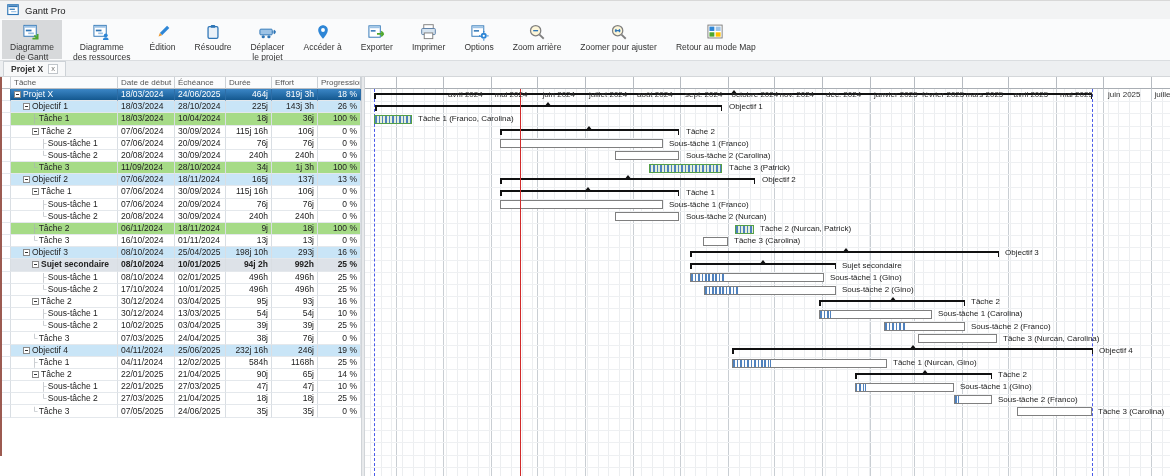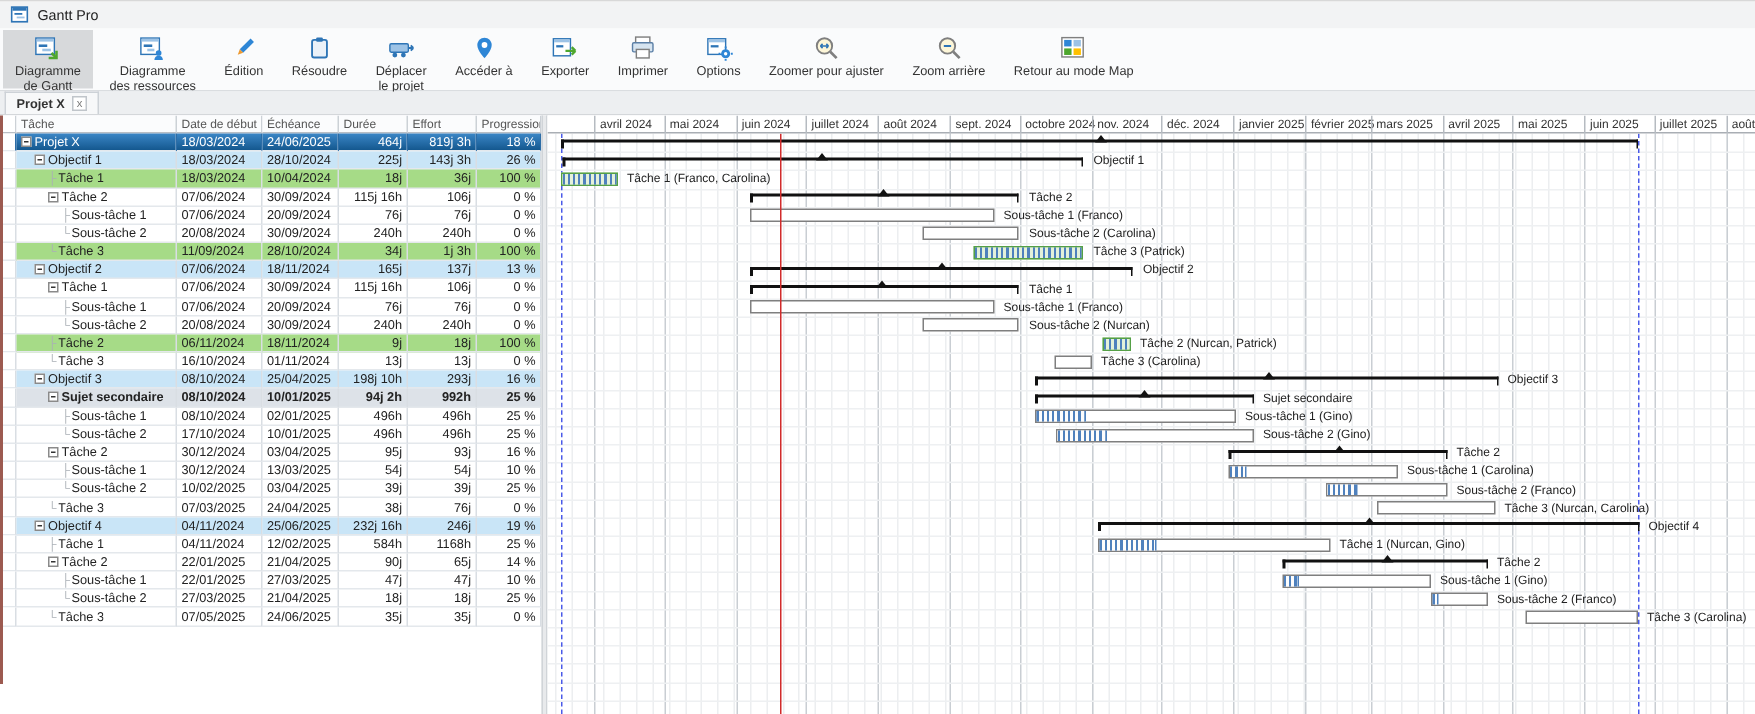--- a/index.html
+++ b/index.html
@@ -48,21 +48,21 @@
   .trow.sj .cell{background:#dde2e8;font-weight:bold;}
   .tbox{display:inline-block;width:7px;height:7px;border:1px solid #8a8a8a;background:#fff;position:relative;margin-right:2px;flex:none;}
   .tbox::after{content:"";position:absolute;left:1px;right:1px;top:2px;height:1px;background:#333;}
   .tchar{color:#aab0b6;font-size:8px;margin-right:1px;flex:none;}
   .ntext{overflow:hidden;white-space:nowrap;}
   .splitter{position:absolute;left:361px;top:0;width:4px;bottom:0;background:#e8eaec;
             border-left:1px solid #d0d4d8;border-right:1px solid #d0d4d8;}
   
   .chartpane{position:absolute;left:365px;top:0;right:0;bottom:0;overflow:hidden;background:#fff;}
   .mheader{position:absolute;top:0;left:0;right:0;height:12px;background:#fff;border-bottom:1px solid #a9aeb4;z-index:5;}
-  .mlabel{position:absolute;top:0;font-size:8px;color:#333;line-height:11px;white-space:nowrap;}
+  .mlabel{position:absolute;top:12px;font-size:8px;color:#333;line-height:11px;white-space:nowrap;margin-left:48px;}
   .msep{position:absolute;top:0;width:1px;height:12px;background:#b6bbc1;}
   .vweek{position:absolute;top:12px;bottom:0;width:1px;background:#eceef0;}
   .vmonth{position:absolute;top:12px;bottom:0;width:1px;background:#c9ced3;}
   .hline{position:absolute;left:0;right:0;height:1px;background:#eef0f2;}
   .today{position:absolute;top:12px;bottom:0;width:1px;background:#d12b2b;z-index:4;}
   .bound{position:absolute;top:12px;bottom:0;width:0;border-left:1px dashed #4a5ae8;z-index:2;}
   .gtask{position:absolute;height:9px;background:#fff;border:1px solid #7f7f7f;z-index:3;}
   .gtask.done{border-color:#55a046;background:#cde9bd;}
   .gprog{position:absolute;left:0;top:0;bottom:0;border-right:1px solid #4f81bd;
          background:repeating-linear-gradient(90deg,#4f81bd 0px,#4f81bd 1.5px,#fdfdfd 1.5px,#fdfdfd 3.5px);}
@@ -209,37 +209,37 @@
         </div>
         <div class="tlabel">
           <div>Options</div>
         </div>
       </div>
       <div class="tbbtn">
         <div class="ticon">
           <svg width="18" height="18" viewBox="0 0 20 20">
             <circle cx="8.5" cy="8.5" r="5.7" fill="#fdf6d8" stroke="#7f7f7f" stroke-width="1.4"></circle>
             <path d="M12.8 12.8 L17.5 17.5" stroke="#7f7f7f" stroke-width="2"></path>
-            <path d="M5.5 8.5 h6 M5.5 8.5 l1.6-1.6 M5.5 8.5 l1.6 1.6 M11.5 8.5 l-1.6-1.6 M11.5 8.5 l-1.6 1.6" stroke="#2e75b6" stroke-width="1.2" fill="none"></path>
-          </svg>
-        </div>
-        <div class="tlabel">
-          <div>Zoomer pour ajuster</div>
+            <path d="M5.8 8.5 h5.4" stroke="#2e75b6" stroke-width="1.5"></path>
+          </svg>
+        </div>
+        <div class="tlabel">
+          <div>Zoom arrière</div>
         </div>
       </div>
       <div class="tbbtn">
         <div class="ticon">
           <svg width="18" height="18" viewBox="0 0 20 20">
             <circle cx="8.5" cy="8.5" r="5.7" fill="#fdf6d8" stroke="#7f7f7f" stroke-width="1.4"></circle>
             <path d="M12.8 12.8 L17.5 17.5" stroke="#7f7f7f" stroke-width="2"></path>
-            <path d="M5.8 8.5 h5.4" stroke="#2e75b6" stroke-width="1.5"></path>
-          </svg>
-        </div>
-        <div class="tlabel">
-          <div>Zoom arrière</div>
+            <path d="M5.5 8.5 h6 M5.5 8.5 l1.6-1.6 M5.5 8.5 l1.6 1.6 M11.5 8.5 l-1.6-1.6 M11.5 8.5 l-1.6 1.6" stroke="#2e75b6" stroke-width="1.2" fill="none"></path>
+          </svg>
+        </div>
+        <div class="tlabel">
+          <div>Zoomer pour ajuster</div>
         </div>
       </div>
       <div class="tbbtn">
         <div class="ticon">
           <svg width="19" height="18" viewBox="0 0 20 19">
             <rect x="2" y="2.2" width="15" height="13.6" fill="#fff" stroke="#7f7f7f"></rect>
             <rect x="3.6" y="3.8" width="5.2" height="4.6" fill="#2e86d6"></rect>
             <rect x="10.2" y="3.8" width="5.2" height="4.6" fill="#9dc3e6"></rect>
             <rect x="3.6" y="9.8" width="5.2" height="4.6" fill="#4ea72e"></rect>
             <rect x="10.2" y="9.8" width="5.2" height="4.6" fill="#ffc000"></rect>

